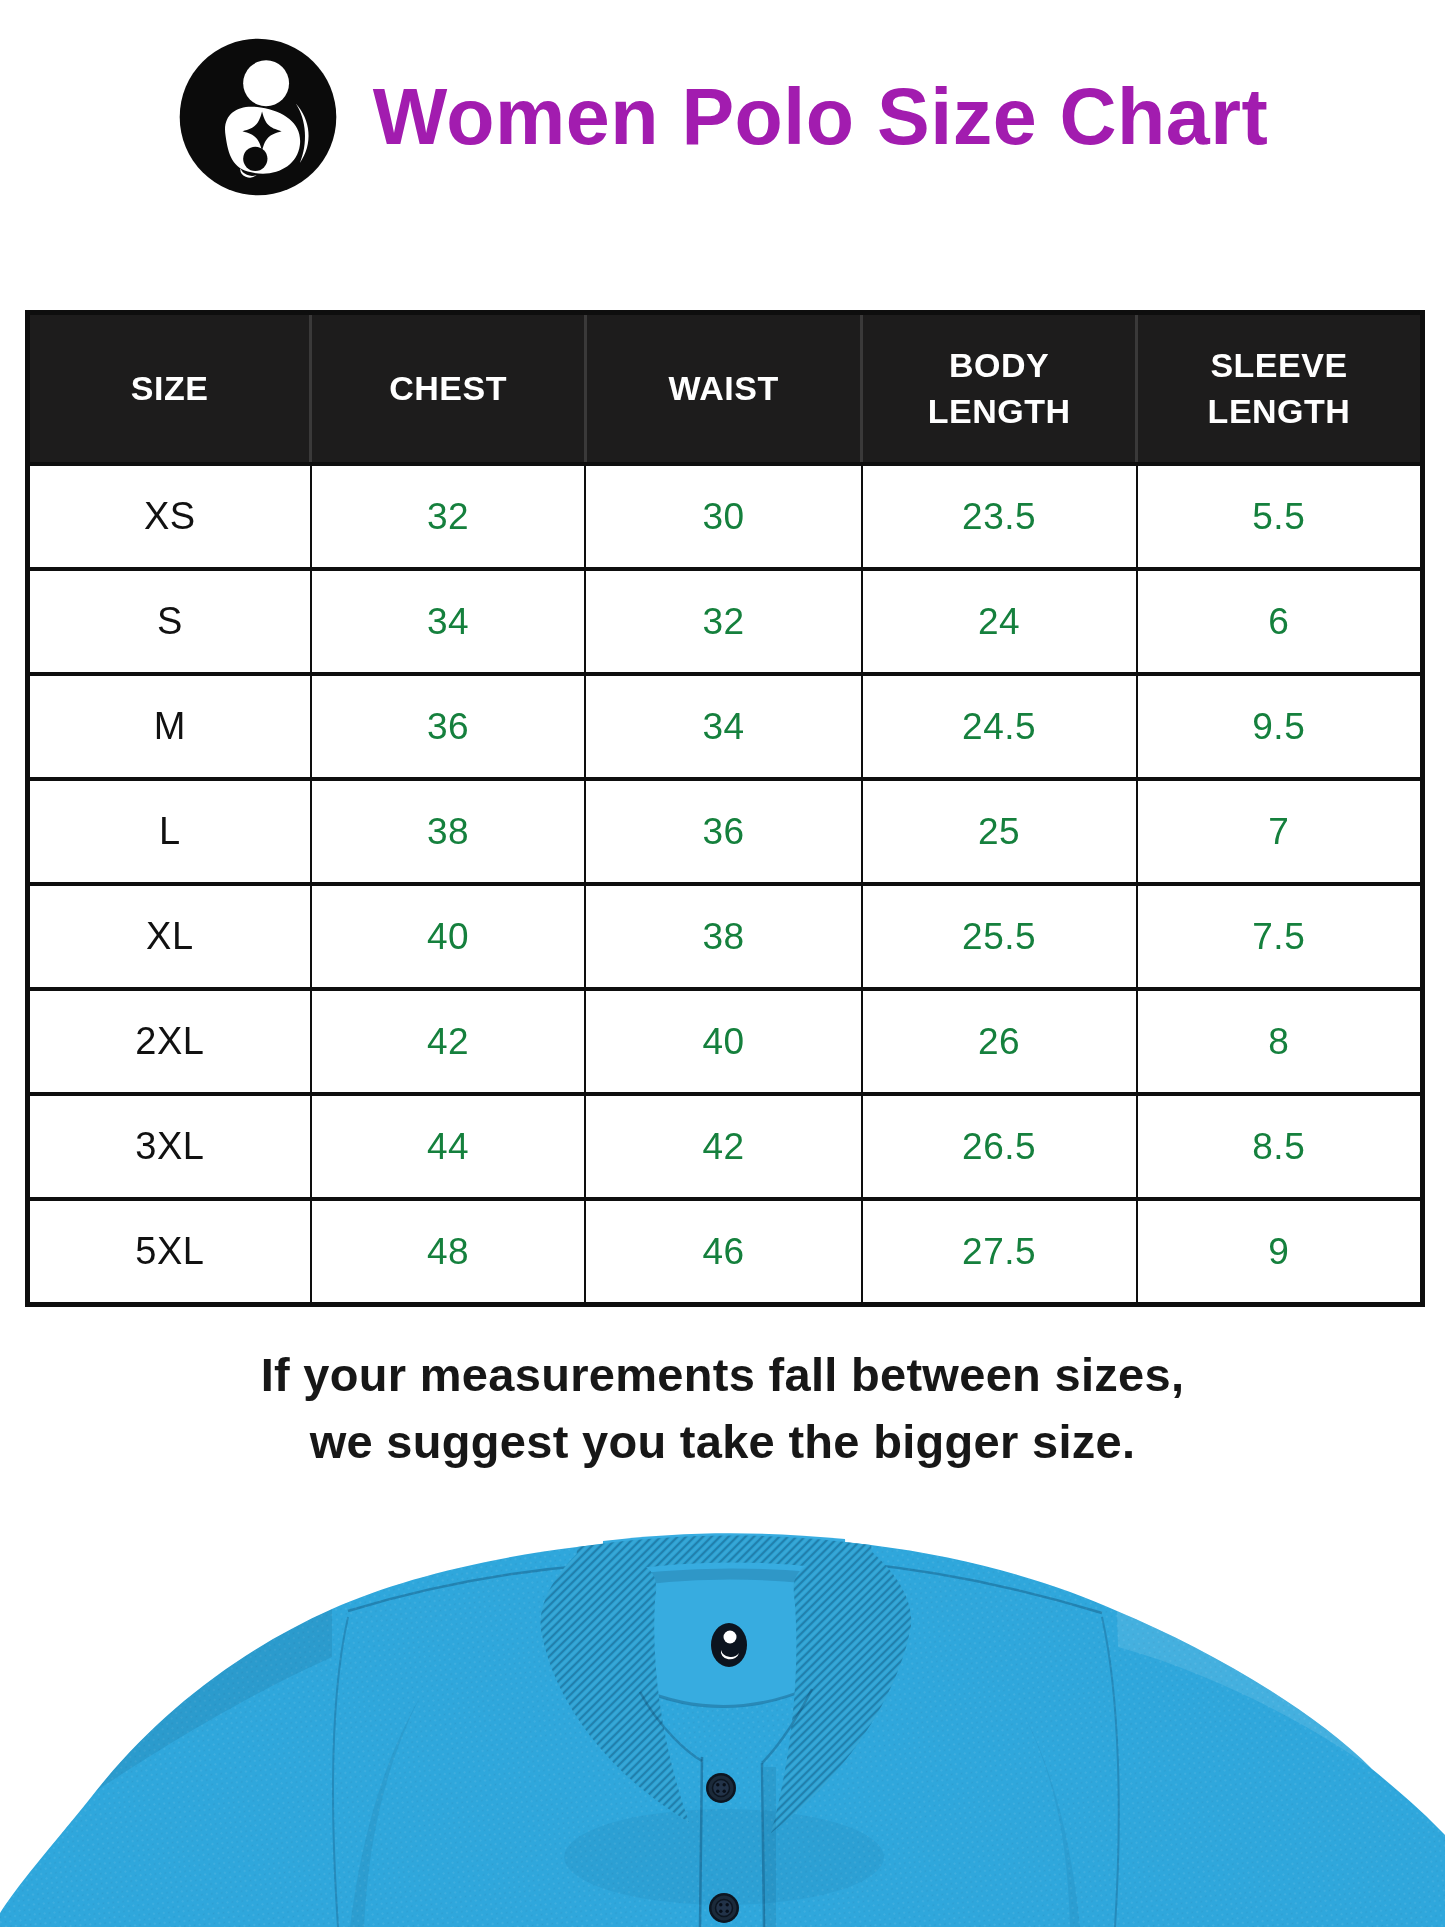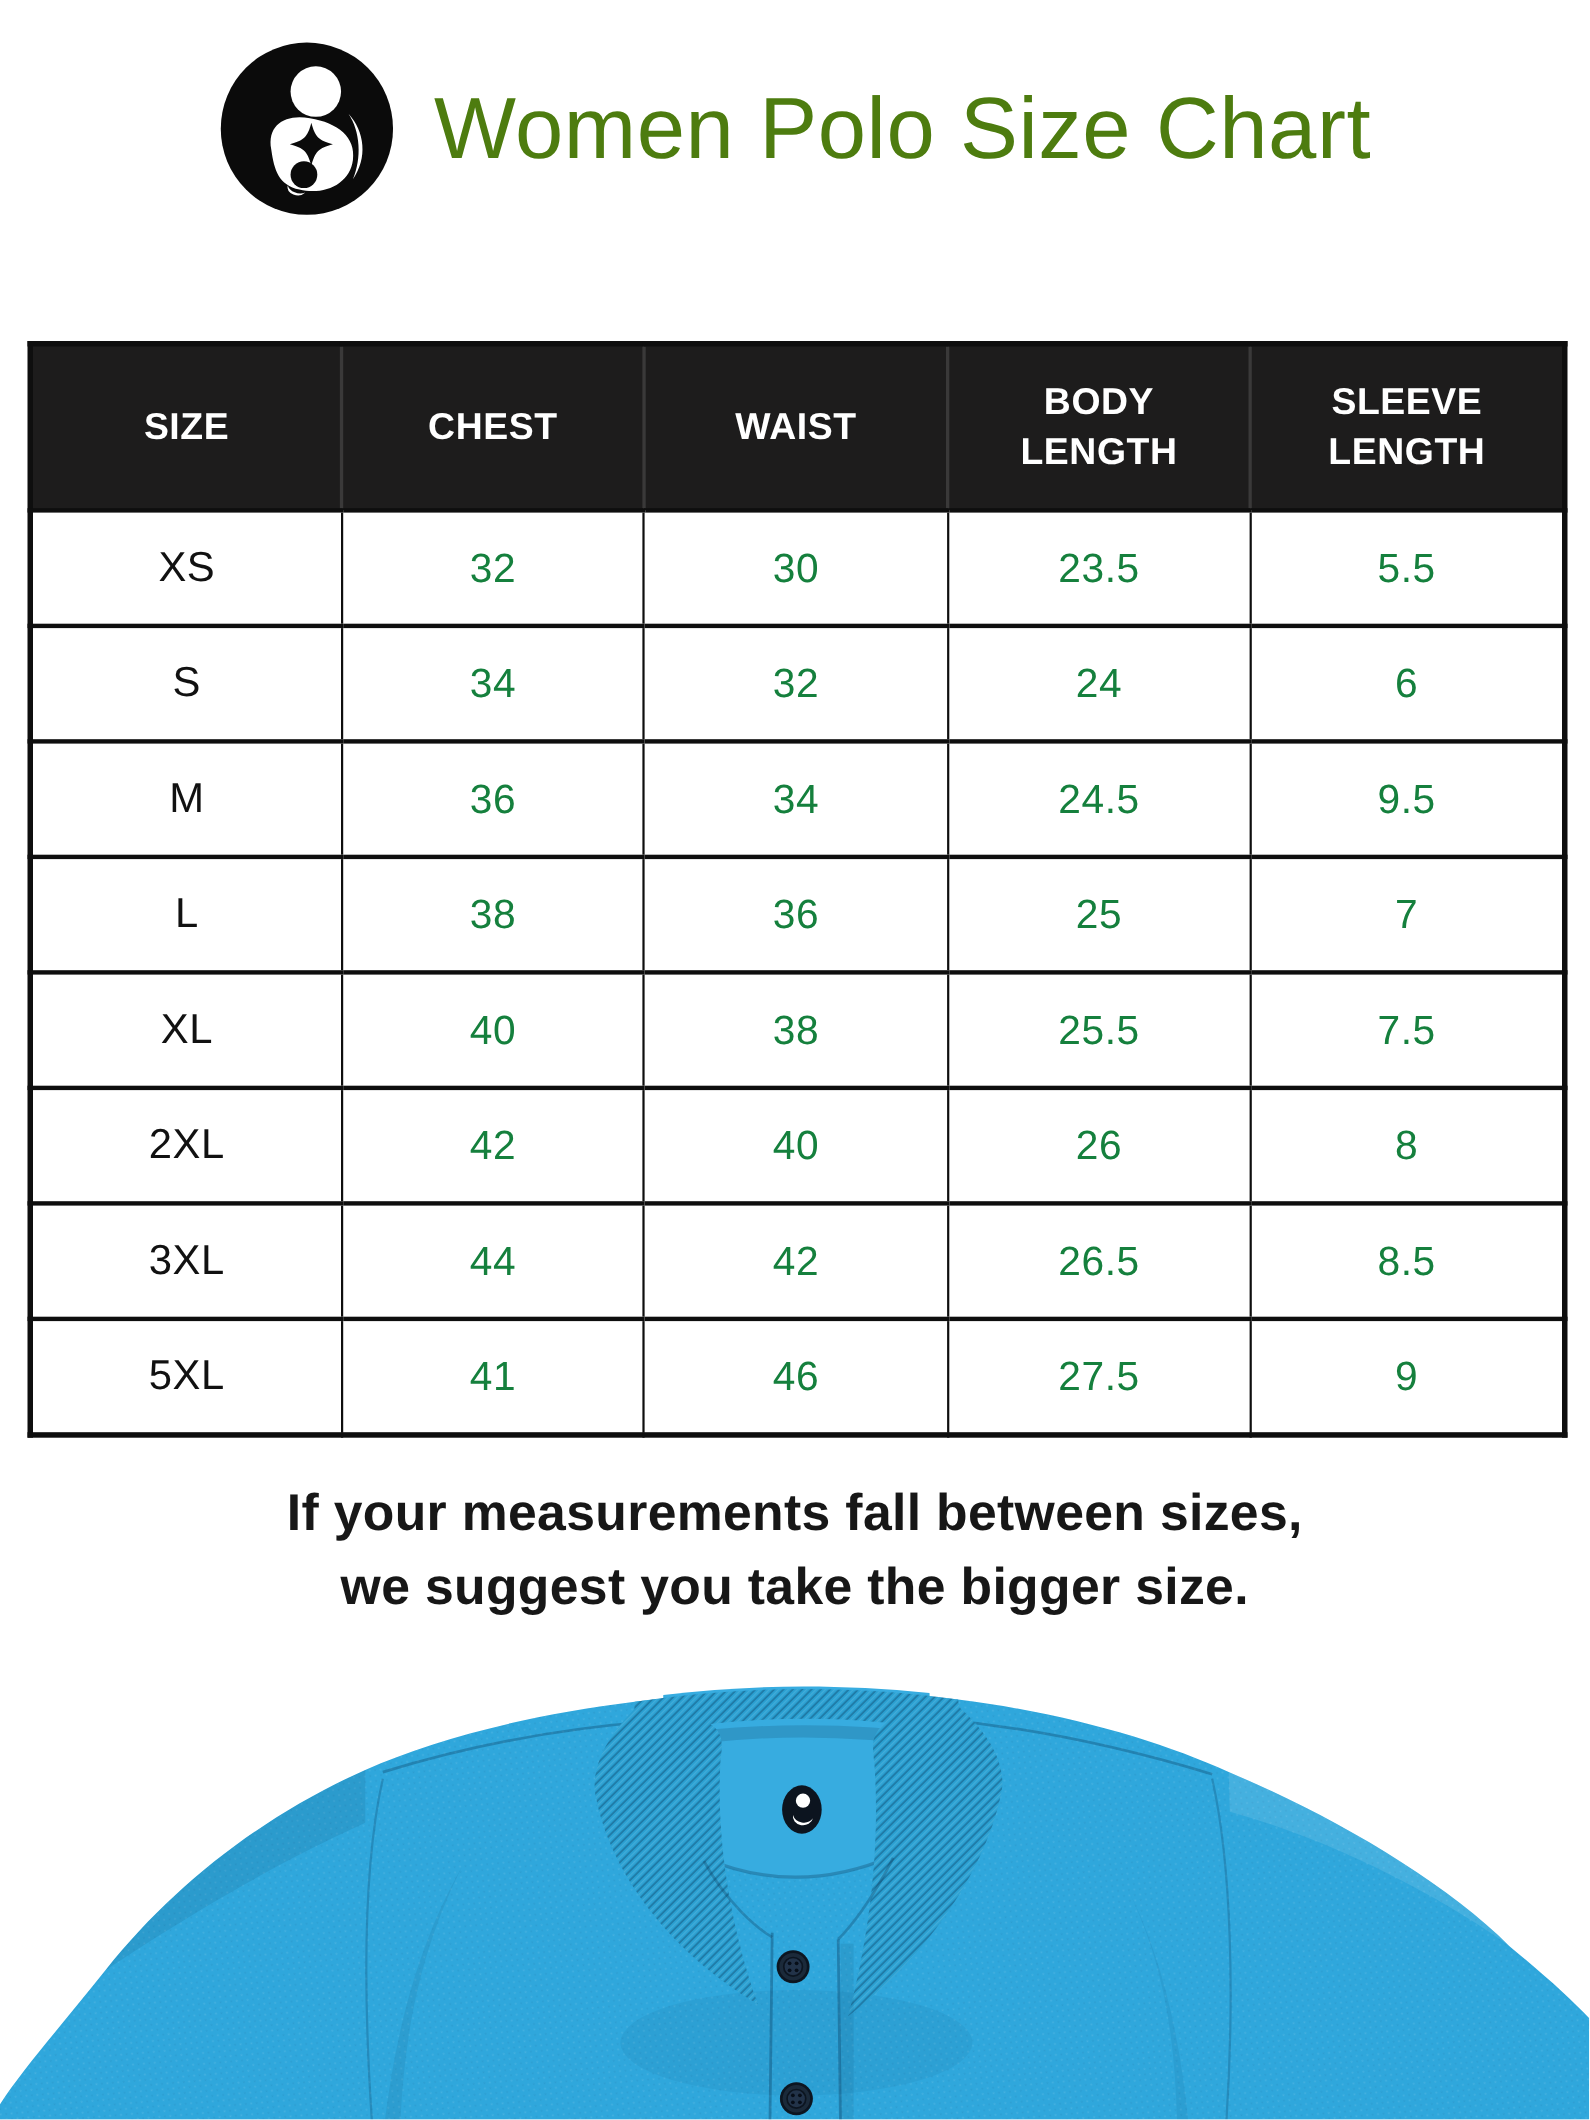--- a/index.html
+++ b/index.html
@@ -8,21 +8,21 @@
     background:#ffffff;overflow:hidden;
     font-family:"Liberation Sans",sans-serif;color:#141414;
   }
   
   .brand-header{
     position:absolute;top:36px;left:0;width:100%;
     display:flex;align-items:center;justify-content:center;gap:34px;
   }
   .brand-logo{width:162px;height:162px;flex:0 0 auto;}
   .page-title{
-    font-size:79px;font-weight:400;letter-spacing:.5px;color:#4d7c0f;
+    font-size:79px;font-weight:700;letter-spacing:.5px;color:#a21caf;
     white-space:nowrap;
   }
   
   .size-table{
     position:absolute;left:25px;top:310px;width:1400px;
     border-collapse:collapse;table-layout:fixed;
     border:5px solid #0e0e0e;background:#ffffff;
   }
   .size-table thead tr{border-bottom:1px solid #d946ef;}
   .size-table th{
@@ -128,21 +128,21 @@
       </tr>
       <tr>
         <td class="size-col">3XL</td>
         <td>44</td>
         <td>42</td>
         <td>26.5</td>
         <td>8.5</td>
       </tr>
       <tr>
         <td class="size-col">5XL</td>
-        <td>41</td>
+        <td>48</td>
         <td>46</td>
         <td>27.5</td>
         <td>9</td>
       </tr>
     </tbody>
   </table>
 
   <div class="fit-note">
     <div>If your measurements fall between sizes,</div>
     <div>we suggest you take the bigger size.</div>

